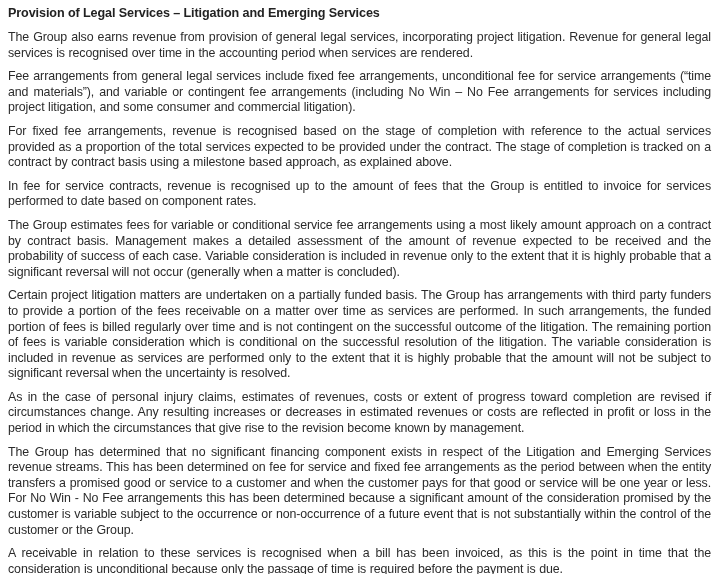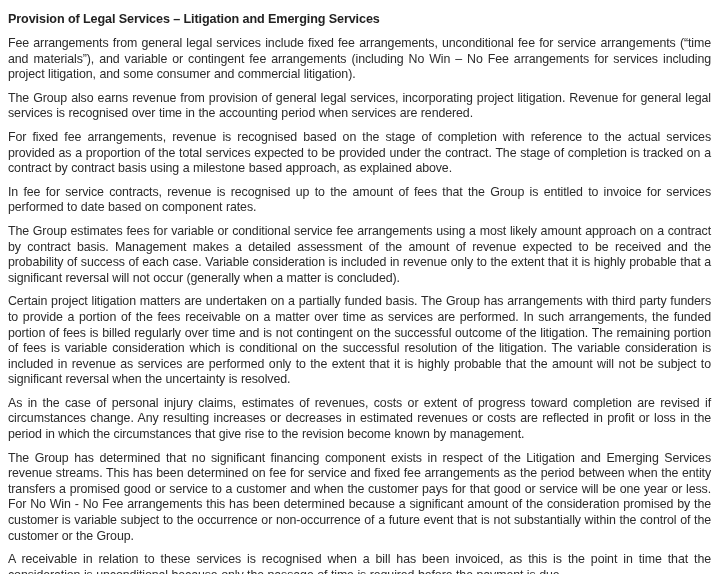--- a/index.html
+++ b/index.html
@@ -5,21 +5,21 @@
   html, body {
     margin: 0;
     padding: 0;
     background: #ffffff;
   }
   .page {
     width: 721px;
     height: 574px;
     box-sizing: border-box;
     background: #ffffff;
-    padding: 12px 10px 4px 8px;
+    padding: 6px 10px 4px 8px;
     overflow: hidden;
     font-family: "Liberation Sans", "DejaVu Sans", sans-serif;
     color: #2b2b2b;
   }
   .doc-heading {
     font-size: 12.6px;
     font-weight: bold;
     margin: 0 0 9px 0;
     line-height: 15px;
     letter-spacing: -0.1px;
@@ -36,22 +36,22 @@
   .doc-paragraph:last-child {
     margin-bottom: 0;
   }
 </style>
 </head>
 <body>
 
 <div class="page">
   <h1 class="doc-heading">Provision of Legal Services – Litigation and Emerging Services</h1>
 
+  <p class="doc-paragraph">The Group also earns revenue from provision of general legal services, incorporating project litigation. Revenue for general legal services is recognised over time in the accounting period when services are rendered.</p>
   <p class="doc-paragraph">Fee arrangements from general legal services include fixed fee arrangements, unconditional fee for service arrangements (“time and materials”), and variable or contingent fee arrangements (including No Win – No Fee arrangements for services including project litigation, and some consumer and commercial litigation).</p>
-  <p class="doc-paragraph">The Group also earns revenue from provision of general legal services, incorporating project litigation. Revenue for general legal services is recognised over time in the accounting period when services are rendered.</p>
   <p class="doc-paragraph">For fixed fee arrangements, revenue is recognised based on the stage of completion with reference to the actual services provided as a proportion of the total services expected to be provided under the contract. The stage of completion is tracked on a contract by contract basis using a milestone based approach, as explained above.</p>
   <p class="doc-paragraph">In fee for service contracts, revenue is recognised up to the amount of fees that the Group is entitled to invoice for services performed to date based on component rates.</p>
   <p class="doc-paragraph">The Group estimates fees for variable or conditional service fee arrangements using a most likely amount approach on a contract by contract basis. Management makes a detailed assessment of the amount of revenue expected to be received and the probability of success of each case. Variable consideration is included in revenue only to the extent that it is highly probable that a significant reversal will not occur (generally when a matter is concluded).</p>
   <p class="doc-paragraph">Certain project litigation matters are undertaken on a partially funded basis. The Group has arrangements with third party funders to provide a portion of the fees receivable on a matter over time as services are performed. In such arrangements, the funded portion of fees is billed regularly over time and is not contingent on the successful outcome of the litigation. The remaining portion of fees is variable consideration which is conditional on the successful resolution of the litigation. The variable consideration is included in revenue as services are performed only to the extent that it is highly probable that the amount will not be subject to significant reversal when the uncertainty is resolved.</p>
   <p class="doc-paragraph">As in the case of personal injury claims, estimates of revenues, costs or extent of progress toward completion are revised if circumstances change. Any resulting increases or decreases in estimated revenues or costs are reflected in profit or loss in the period in which the circumstances that give rise to the revision become known by management.</p>
   <p class="doc-paragraph">The Group has determined that no significant financing component exists in respect of the Litigation and Emerging Services revenue streams.  This has been determined on fee for service and fixed fee arrangements as the period between when the entity transfers a promised good or service to a customer and when the customer pays for that good or service will be one year or less.  For No Win - No Fee arrangements this has been determined because a significant amount of the consideration promised by the customer is variable subject to the occurrence or non-occurrence of a future event that is not substantially within the control of the customer or the Group.</p>
   <p class="doc-paragraph">A receivable in relation to these services is recognised when a bill has been invoiced, as this is the point in time that the consideration is unconditional because only the passage of time is required before the payment is due.</p>
 </div>
 
 </body></html>

